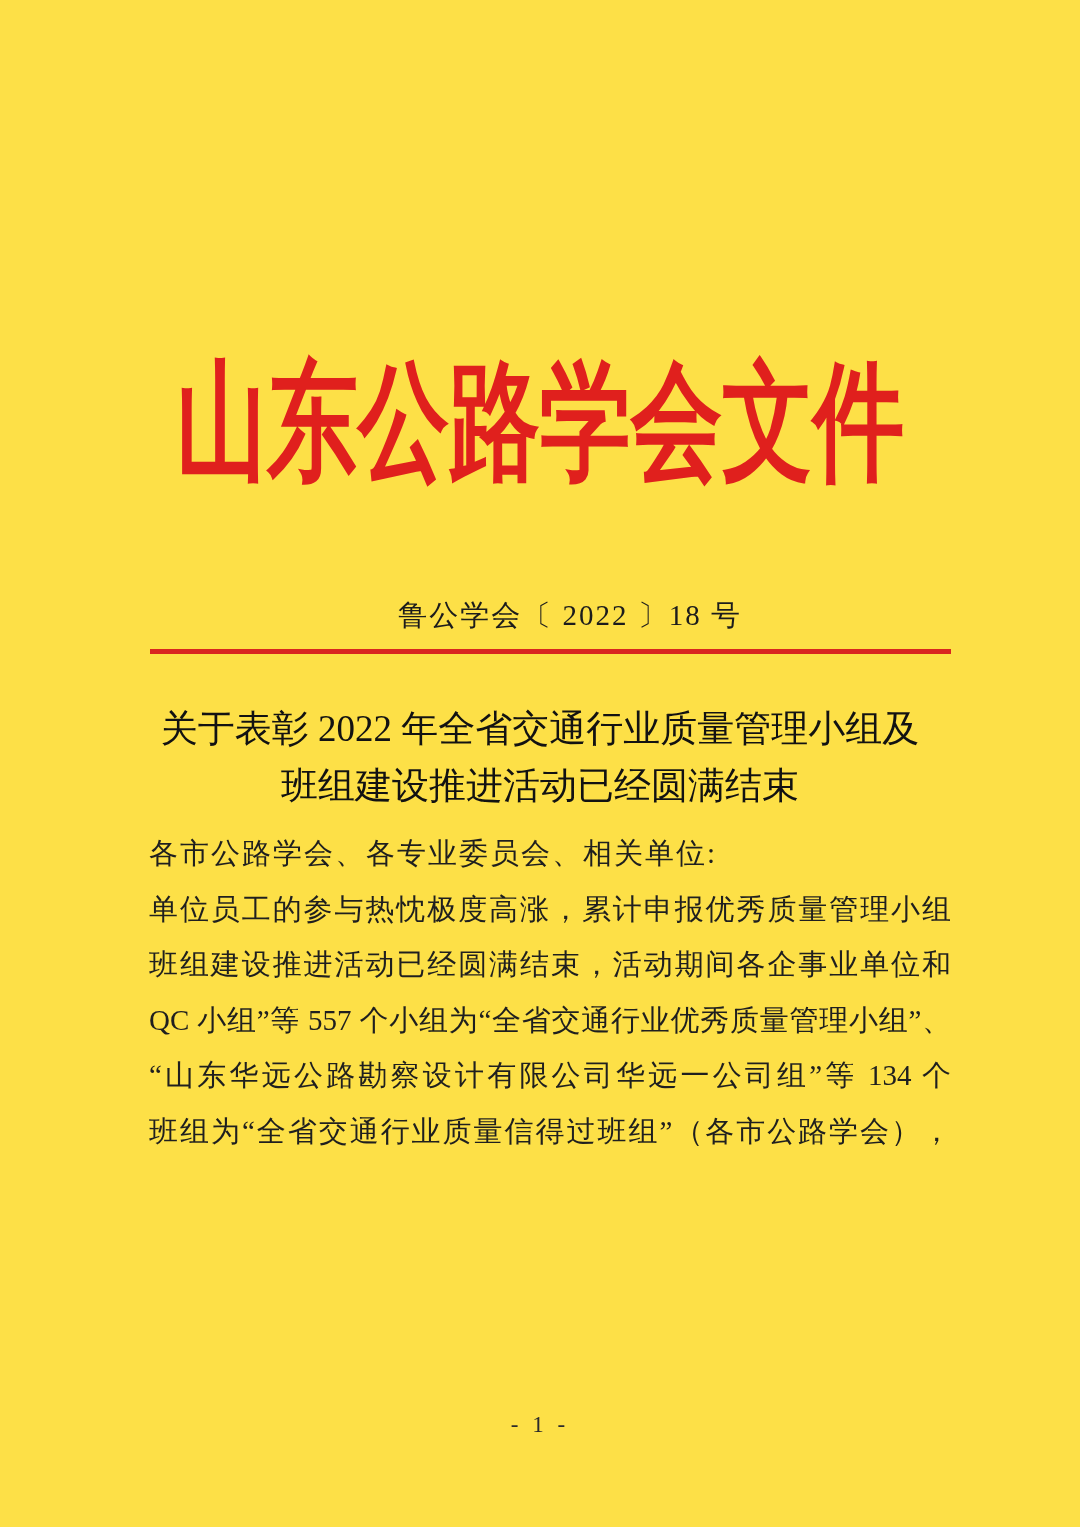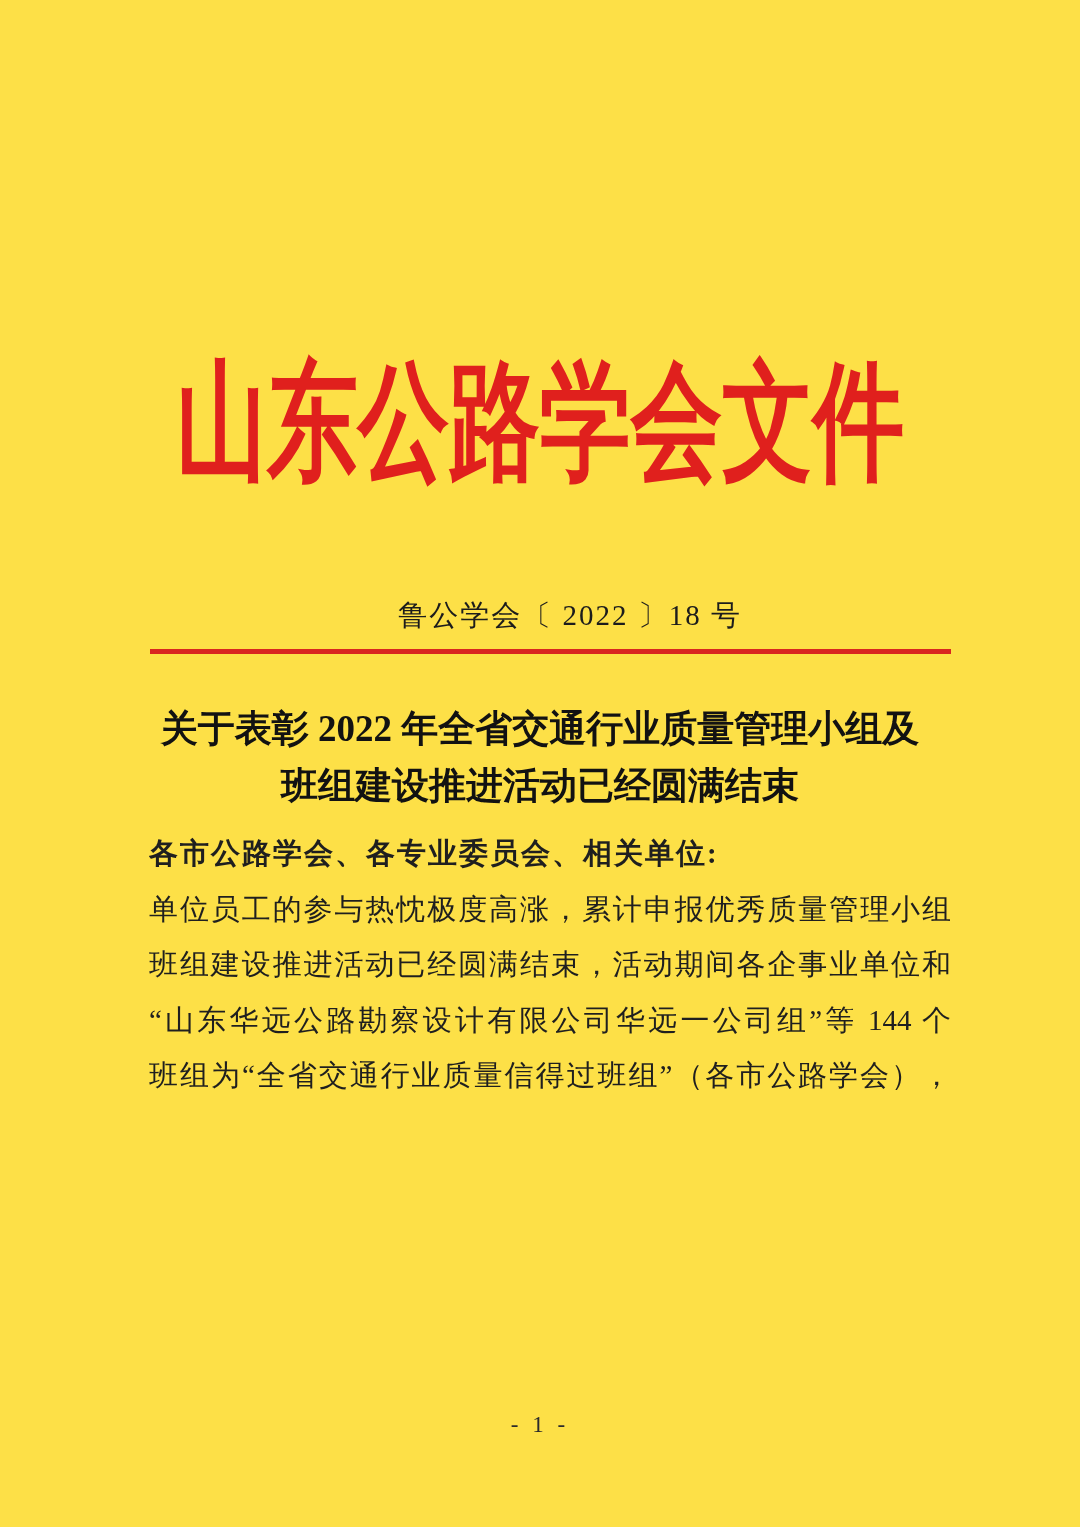--- a/index.html
+++ b/index.html
@@ -50,21 +50,21 @@
     height: 5px;
     background: var(--rule-red, #d9261f);
   }
   .notice-title {
     position: absolute;
     top: 700px;
     left: 0;
     width: 100%;
     text-align: center;
     font-size: 37px;
-    font-weight: bold;
+    font-weight: normal;
     line-height: 57px;
     color: #121212;
   }
   .body-text {
     position: absolute;
     top: 826px;
     left: 149px;
     width: 802px;
     font-size: 29px;
     color: #1f1f1f;
@@ -74,21 +74,20 @@
     line-height: 55.6px;
     overflow: hidden;
     text-align: justify;
     text-align-last: justify;
     word-break: break-all;
   }
   .bline.salutation {
     text-align: center;
     text-align-last: left;
     letter-spacing: 2px;
-    font-weight: bold;
   }
   .bline.indent {
     text-indent: 62px;
   }
   .page-number {
     position: absolute;
     top: 1412px;
     left: 0;
     width: 100%;
     text-align: center;
@@ -110,19 +109,20 @@
 
   <div class="notice-title">
     <div>关于表彰 2022 年全省交通行业质量管理小组及</div>
     <div>班组建设推进活动已经圆满结束</div>
   </div>
 
   <div class="body-text">
     <div class="bline salutation">各市公路学会、各专业委员会、相关单位:</div>
     <div class="bline">单位员工的参与热忱极度高涨，累计申报优秀质量管理小组</div>
     <div class="bline">班组建设推进活动已经圆满结束，活动期间各企事业单位和</div>
-    <div class="bline">“山东华远公路勘察设计有限公司华远一公司组”等 144 个</div>
+    <div class="bline">QC 小组”等 557 个小组为“全省交通行业优秀质量管理小组”、</div>
+    <div class="bline">“山东华远公路勘察设计有限公司华远一公司组”等 134 个</div>
     <div class="bline">班组为“全省交通行业质量信得过班组”（各市公路学会），</div>
   </div>
 
   <div class="page-number">- 1 -</div>
 
 </div>
 
 </body></html>

